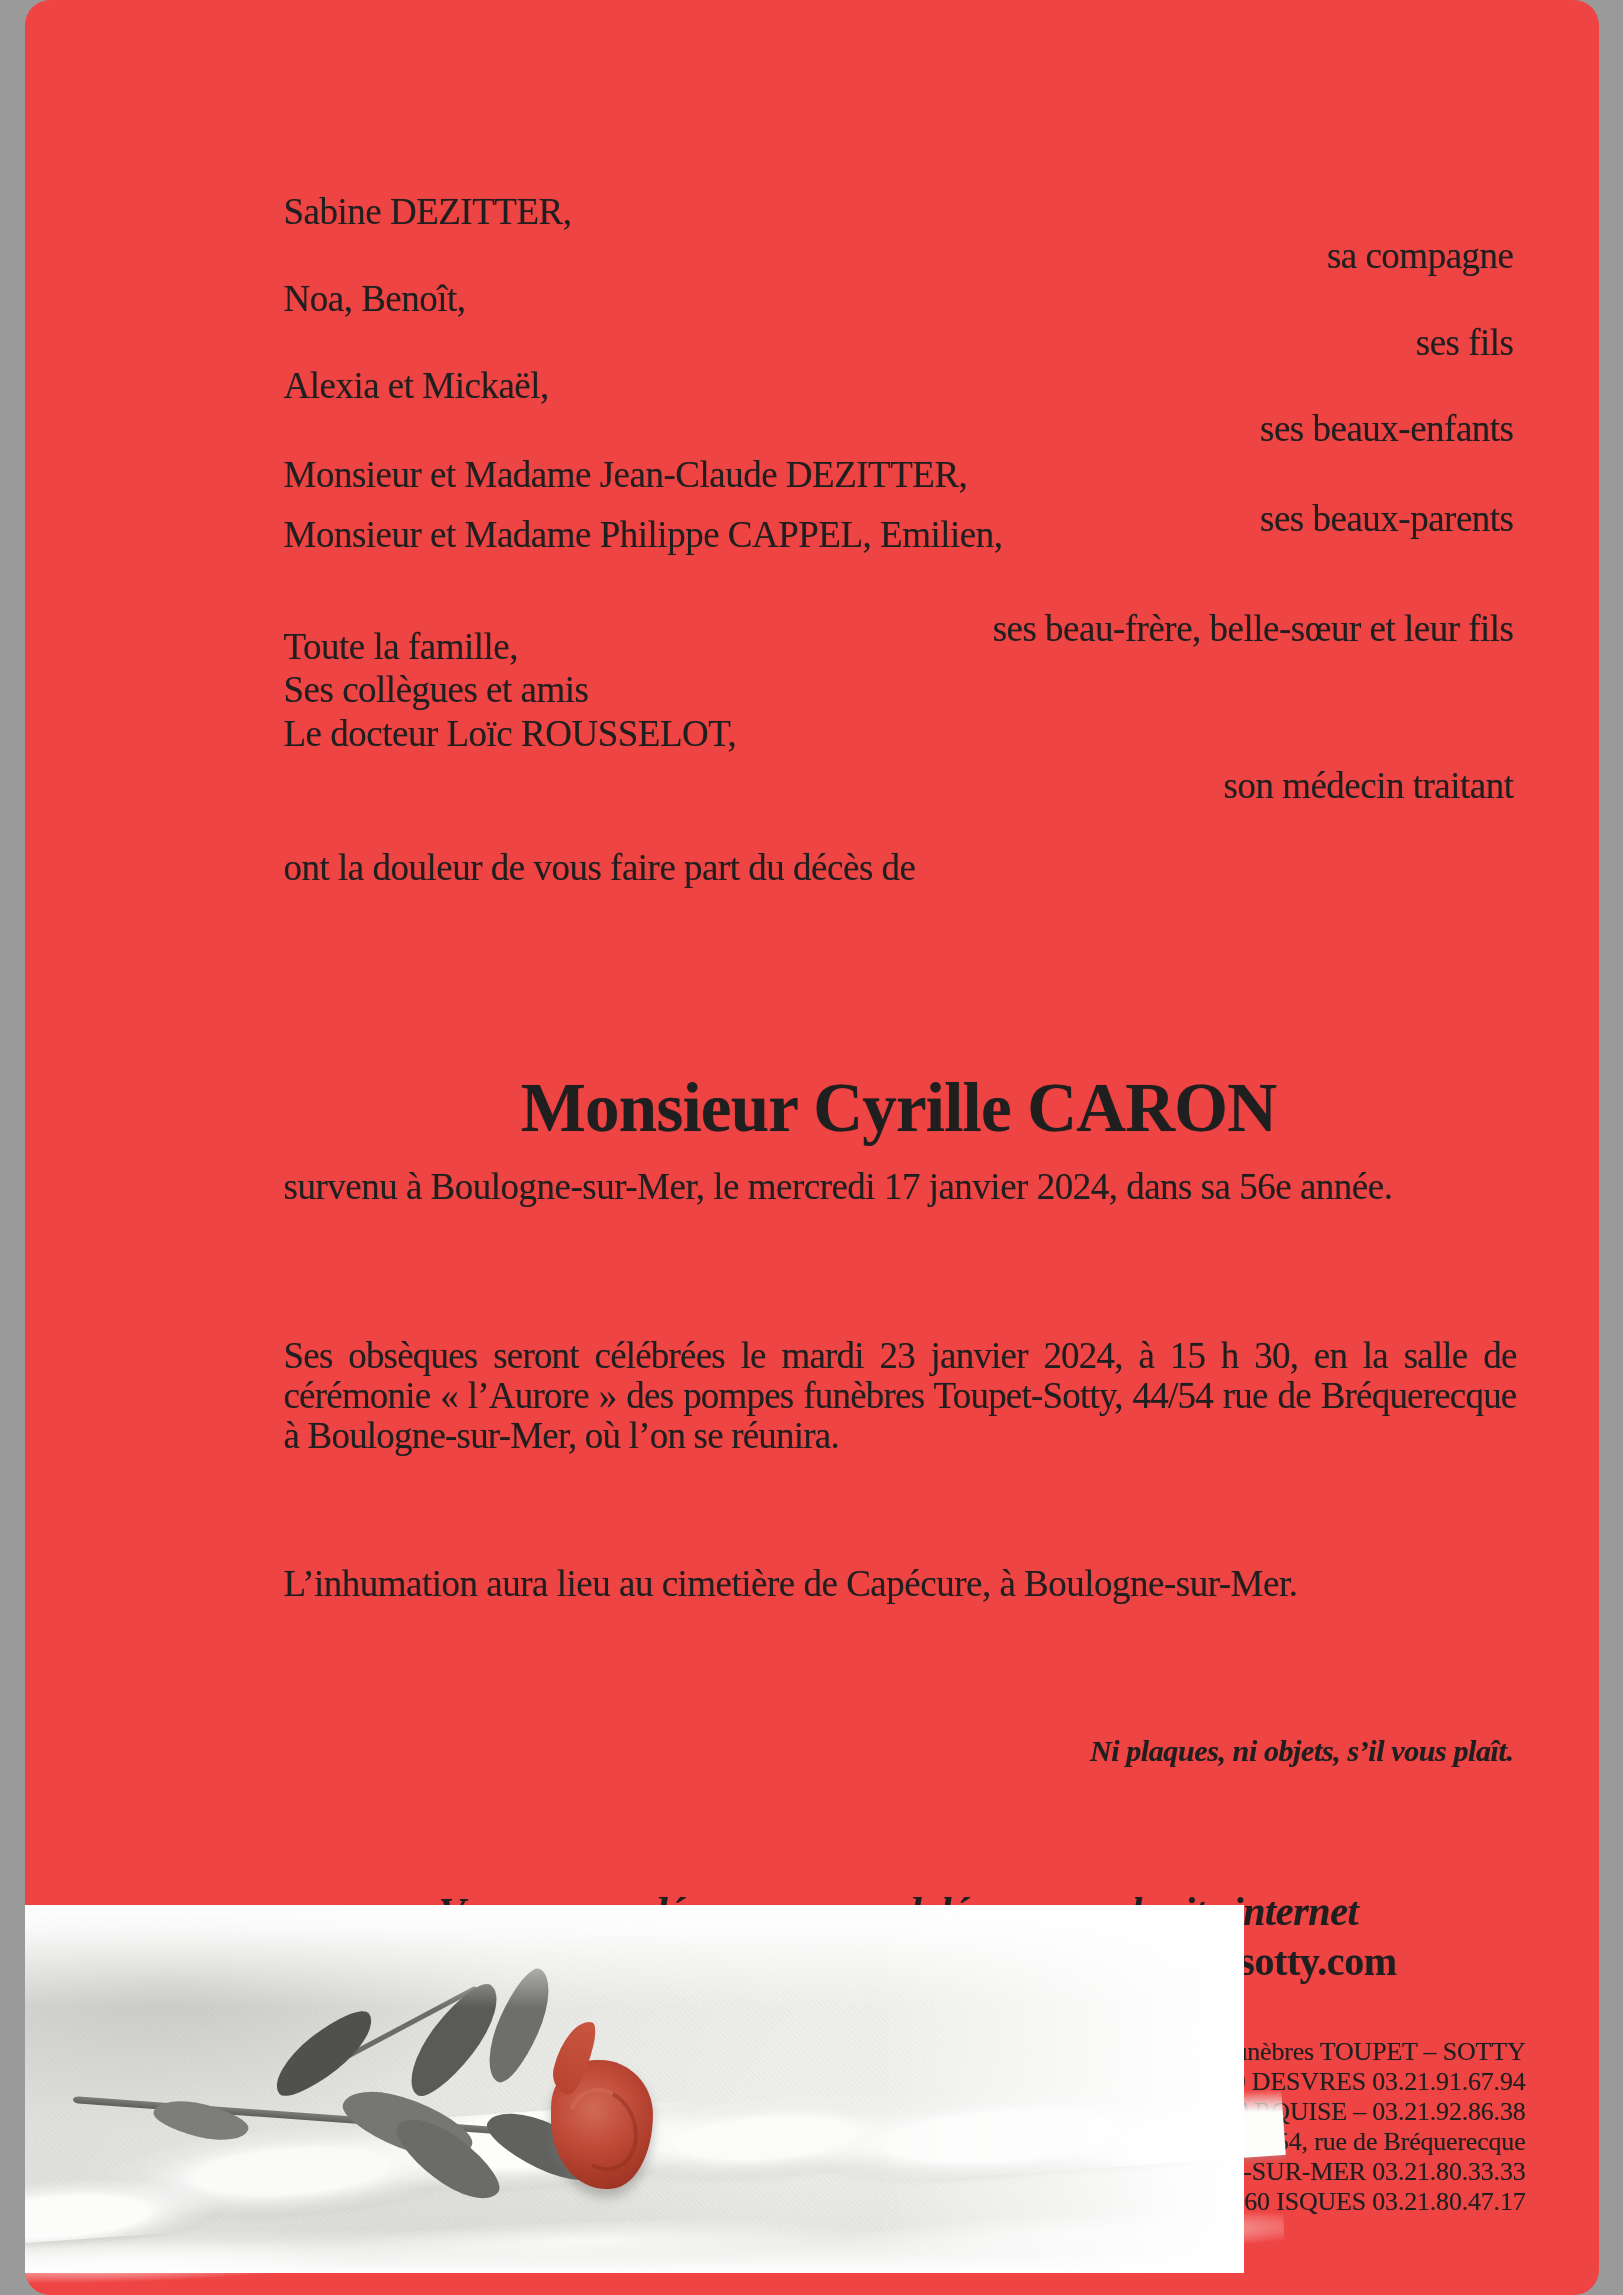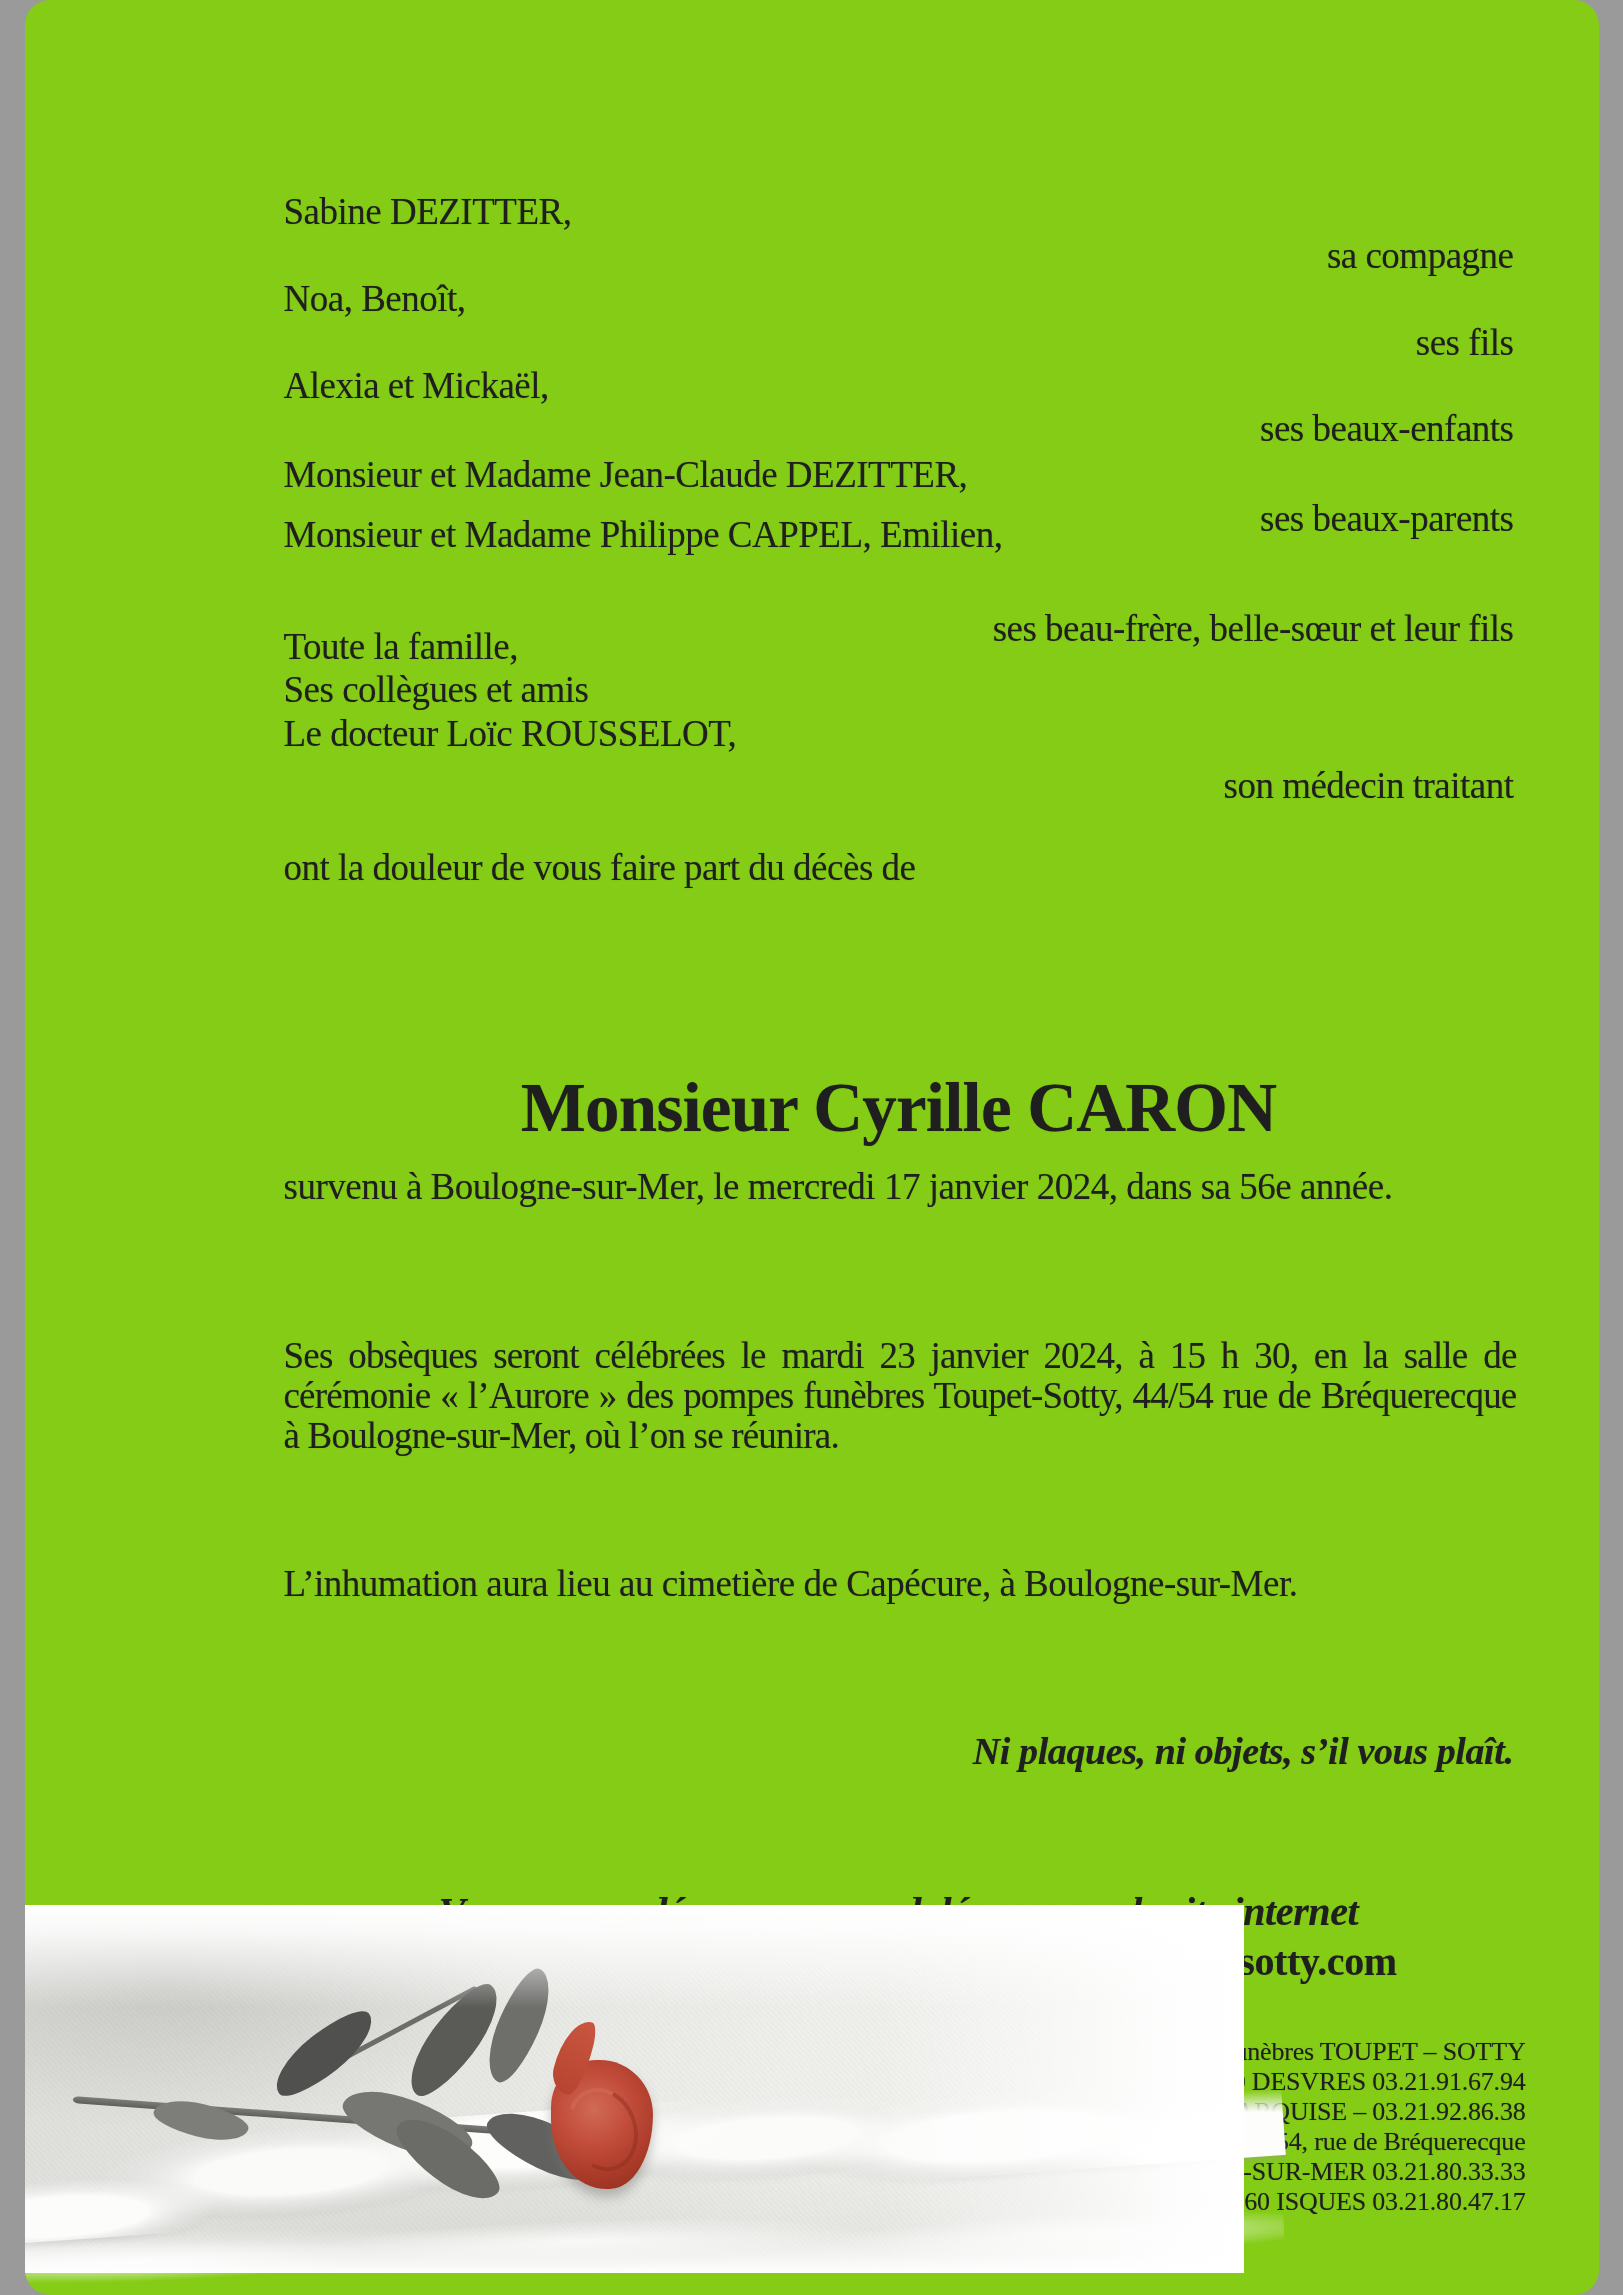--- a/index.html
+++ b/index.html
@@ -1,20 +1,20 @@
 <!DOCTYPE html>
 <html lang="fr" style="font-size:12.8px"><head>
 <meta charset="utf-8">
 <style>
   html,body{margin:0;padding:0;background:#9a9a9a;}
   .page{
     position:relative;
     width:1574px;height:2295px;
     margin:0 auto;
-    background:#84cc16;
+    background:#ef4444;
     overflow:hidden;
     font-family:"Liberation Serif", serif;
     color:#1f1f1f;
     border-radius:25px;
   }
   
   .ln{
     position:absolute;left:259px;right:85px;
     font-size:37px;line-height:37px;
     letter-spacing:-0.5px;
@@ -33,21 +33,21 @@
   .para{
     position:absolute;left:259px;right:82px;
     font-size:37px;line-height:40px;
     letter-spacing:-0.8px;
     text-align:justify;
     text-shadow:0 0 0.8px rgba(25,25,25,.38);
   }
   .single{text-align:left;}
   .request{
     position:absolute;left:259px;right:85px;top:1732px;
-    font-size:38px;line-height:38px;
+    font-size:30px;line-height:38px;
     font-weight:bold;font-style:italic;
     text-align:right;letter-spacing:-0.4px;
     text-shadow:0 0 0.8px rgba(20,20,20,.4);
   }
   .cond{
     position:absolute;left:259px;right:85px;
     font-size:40px;line-height:40px;
     font-weight:bold;font-style:italic;
     text-align:center;letter-spacing:-0.4px;
     text-shadow:0 0 0.8px rgba(20,20,20,.4);

